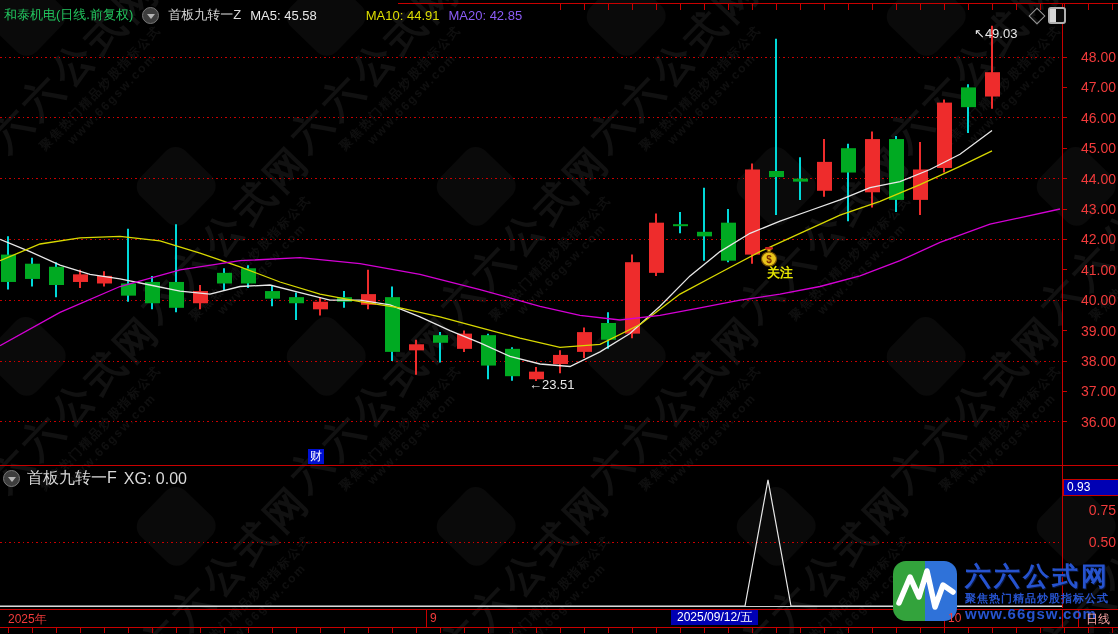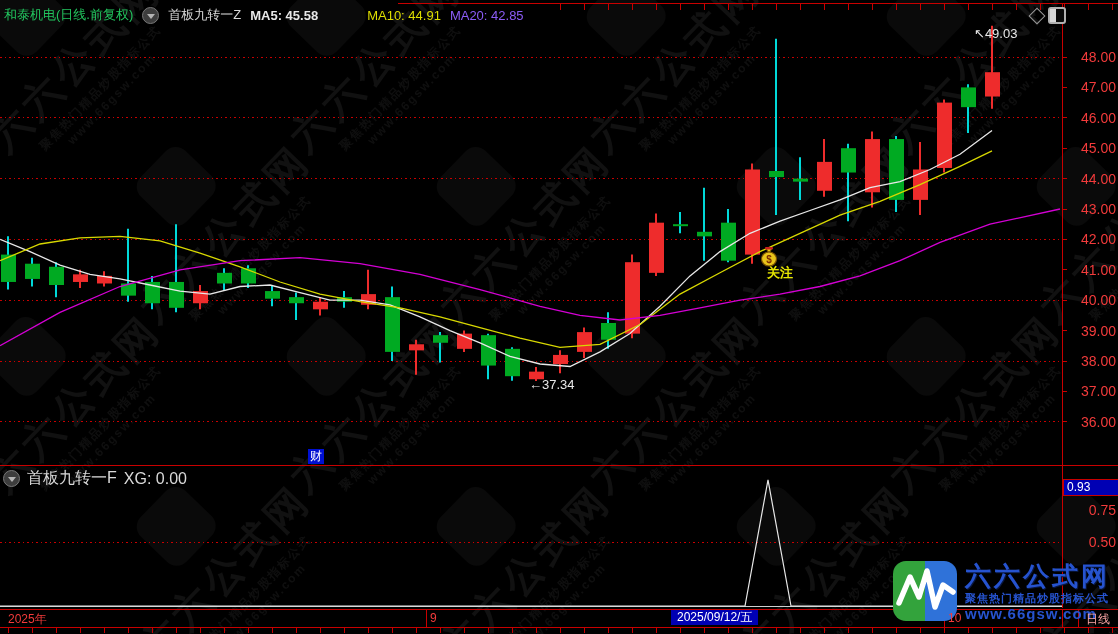--- a/index.html
+++ b/index.html
@@ -12,21 +12,21 @@
   .overlay{z-index:10;}
   
   .wm-tile{position:absolute;width:300px;transform:rotate(-46deg);text-align:center;pointer-events:none;}
   .wm-big{font-size:40px;font-weight:bold;letter-spacing:5px;color:rgba(170,170,170,0.10);}
   .wm-small{font-size:12px;font-weight:bold;letter-spacing:2px;color:rgba(170,170,170,0.085);}
   .wm-blob{display:inline-block;width:64px;height:64px;border-radius:14px;background:rgba(170,170,170,0.06);margin-bottom:4px;}
   
   #titlebar{left:4px;top:6px;display:flex;align-items:center;gap:9px;font-size:13px;white-space:nowrap;}
   .t-stock{color:#22c55e;}
   .t-ind{color:#d9d9d9;text-align:center;}
-  .t-ma5{color:#e8e8e8;font-weight:bold;}
+  .t-ma5{color:#e8e8e8;}
   .t-ma10{color:#dede00;margin-left:40px;}
   .t-ma20{color:#8b5cf6;}
   #subtitle{left:3px;top:468px;display:flex;align-items:center;gap:7px;font-size:16px;color:#d9d9d9;white-space:nowrap;}
   .circ-ico{width:15px;height:15px;border-radius:50%;background:#3d3d3d;border:1px solid #787878;
             display:flex;align-items:center;justify-content:center;}
   .circ-ico:after{content:"";width:0;height:0;border-left:4px solid transparent;border-right:4px solid transparent;
                   border-top:5px solid #b4b4b4;margin-top:2px;}
   
   .ax-label{position:absolute;left:1066px;width:50px;text-align:right;font-size:14px;color:#f23b3b;z-index:10;}
   .ax-cur{position:absolute;left:1063px;width:54px;font-size:12px;color:#fff;background:#0000b4;
@@ -280,21 +280,21 @@
   <span class="t-ma10">MA10: 44.91</span>
   <span class="t-ma20">MA20: 42.85</span>
 </div>
 
 <div class="abs" id="diamond-ico"></div>
 <div class="abs" id="panes-ico">
     <span class="half"></span>
   </div>
 
 <div class="ann" style="left:974px;top:26px;">↖49.03</div>
-<div class="ann" style="left:529px;top:377px;">←37.34</div>
+<div class="ann" style="left:529px;top:377px;">←23.51</div>
 <div class="ann ann-attn" style="left:767px;top:264px;">关注</div>
 
 <svg class="abs" style="left:757px;top:244px;z-index:10;" width="24" height="24">
   <path d="M9 4 L15 4 L13 8 L11 8 Z" fill="#e8c41a" stroke="#7a5200" stroke-width="1"></path>
   <rect x="8" y="3" width="8" height="2.5" rx="1" fill="#c8221e"></rect>
   <ellipse cx="12" cy="15" rx="7.5" ry="7" fill="#e8c41a" stroke="#7a5200" stroke-width="1.2"></ellipse>
   <text x="12" y="19" text-anchor="middle" font-size="10" font-weight="bold" fill="#7a2a00">$</text>
 </svg>
 
 <div class="abs" id="cai-badge">财</div>

